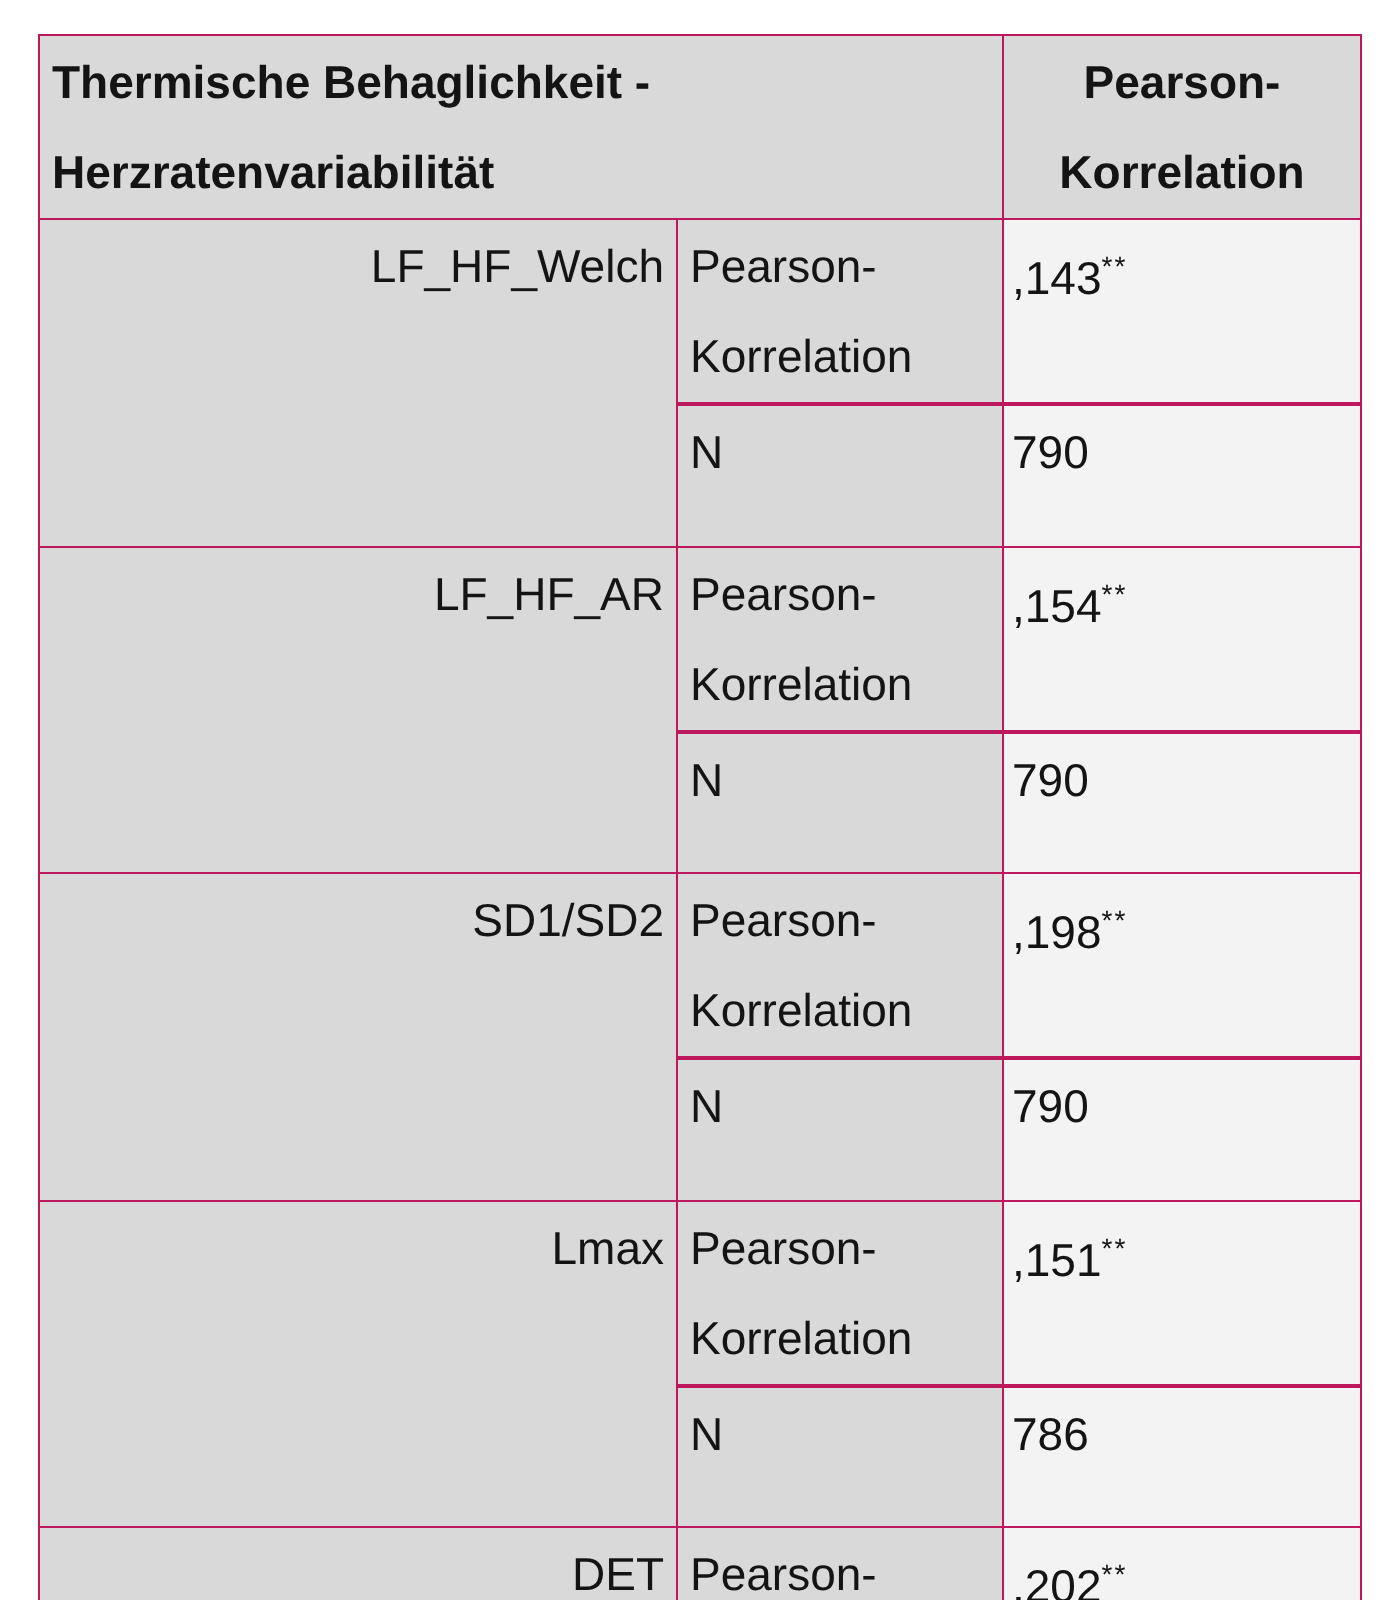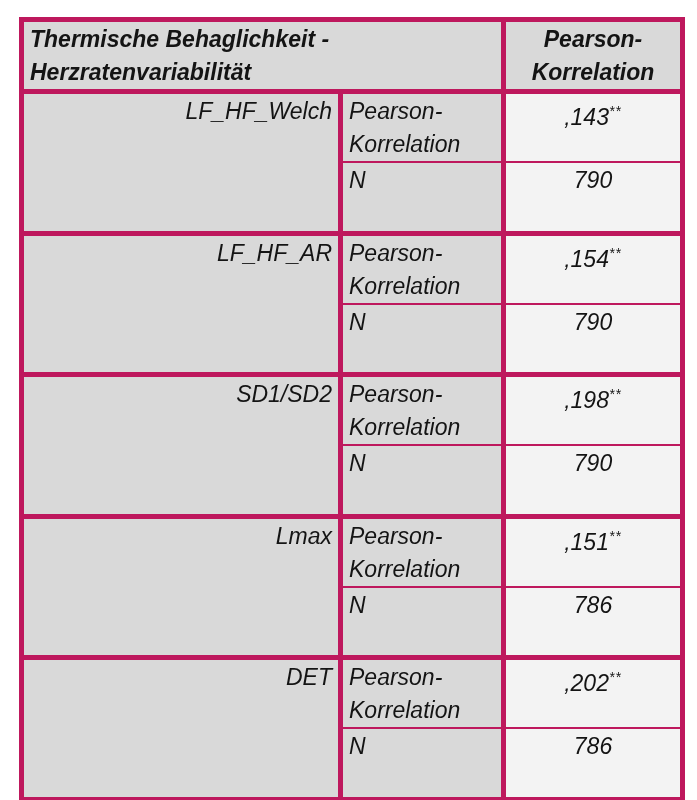--- a/index.html
+++ b/index.html
@@ -17,26 +17,25 @@
   }
   table.spss {
     border-collapse: collapse;
     table-layout: fixed;
     width: 661px;
     height: 764px;
     background: #ffffff;
   }
   table.spss th,
   table.spss td {
-    border: 5px solid #be185d;
+    border: 1px solid #be185d;
     vertical-align: top;
     font-size: 23px;
-    line-height: 33px;
+    line-height: 45px;
     overflow: hidden;
-    font-style: italic;
   }
   
   tr.hdr { height: 69px; }
   th.hdr-title {
     background: #d9d9d9;
     text-align: left;
     font-weight: bold;
     padding: 1px 6px 0 6px;
   }
   th.hdr-value {
@@ -52,21 +51,21 @@
     font-weight: normal;
     padding: 1px 6px 0 6px;
   }
   td.stat-cell {
     background: #d9d9d9;
     text-align: left;
     padding: 1px 6px 0 6px;
   }
   td.val-cell {
     background: #f3f3f3;
-    text-align: center;
+    text-align: left;
     padding: 1px 4px 0 4px;
     font-size: 24px;
   }
   
   tr.sub-r { height: 68px; }
   tr.sub-n { height: 71px; }
   
   tr.sub-r td.stat-cell,
   tr.sub-r td.val-cell { border-bottom-width: 2px; }
   tr.sub-n td.stat-cell,

